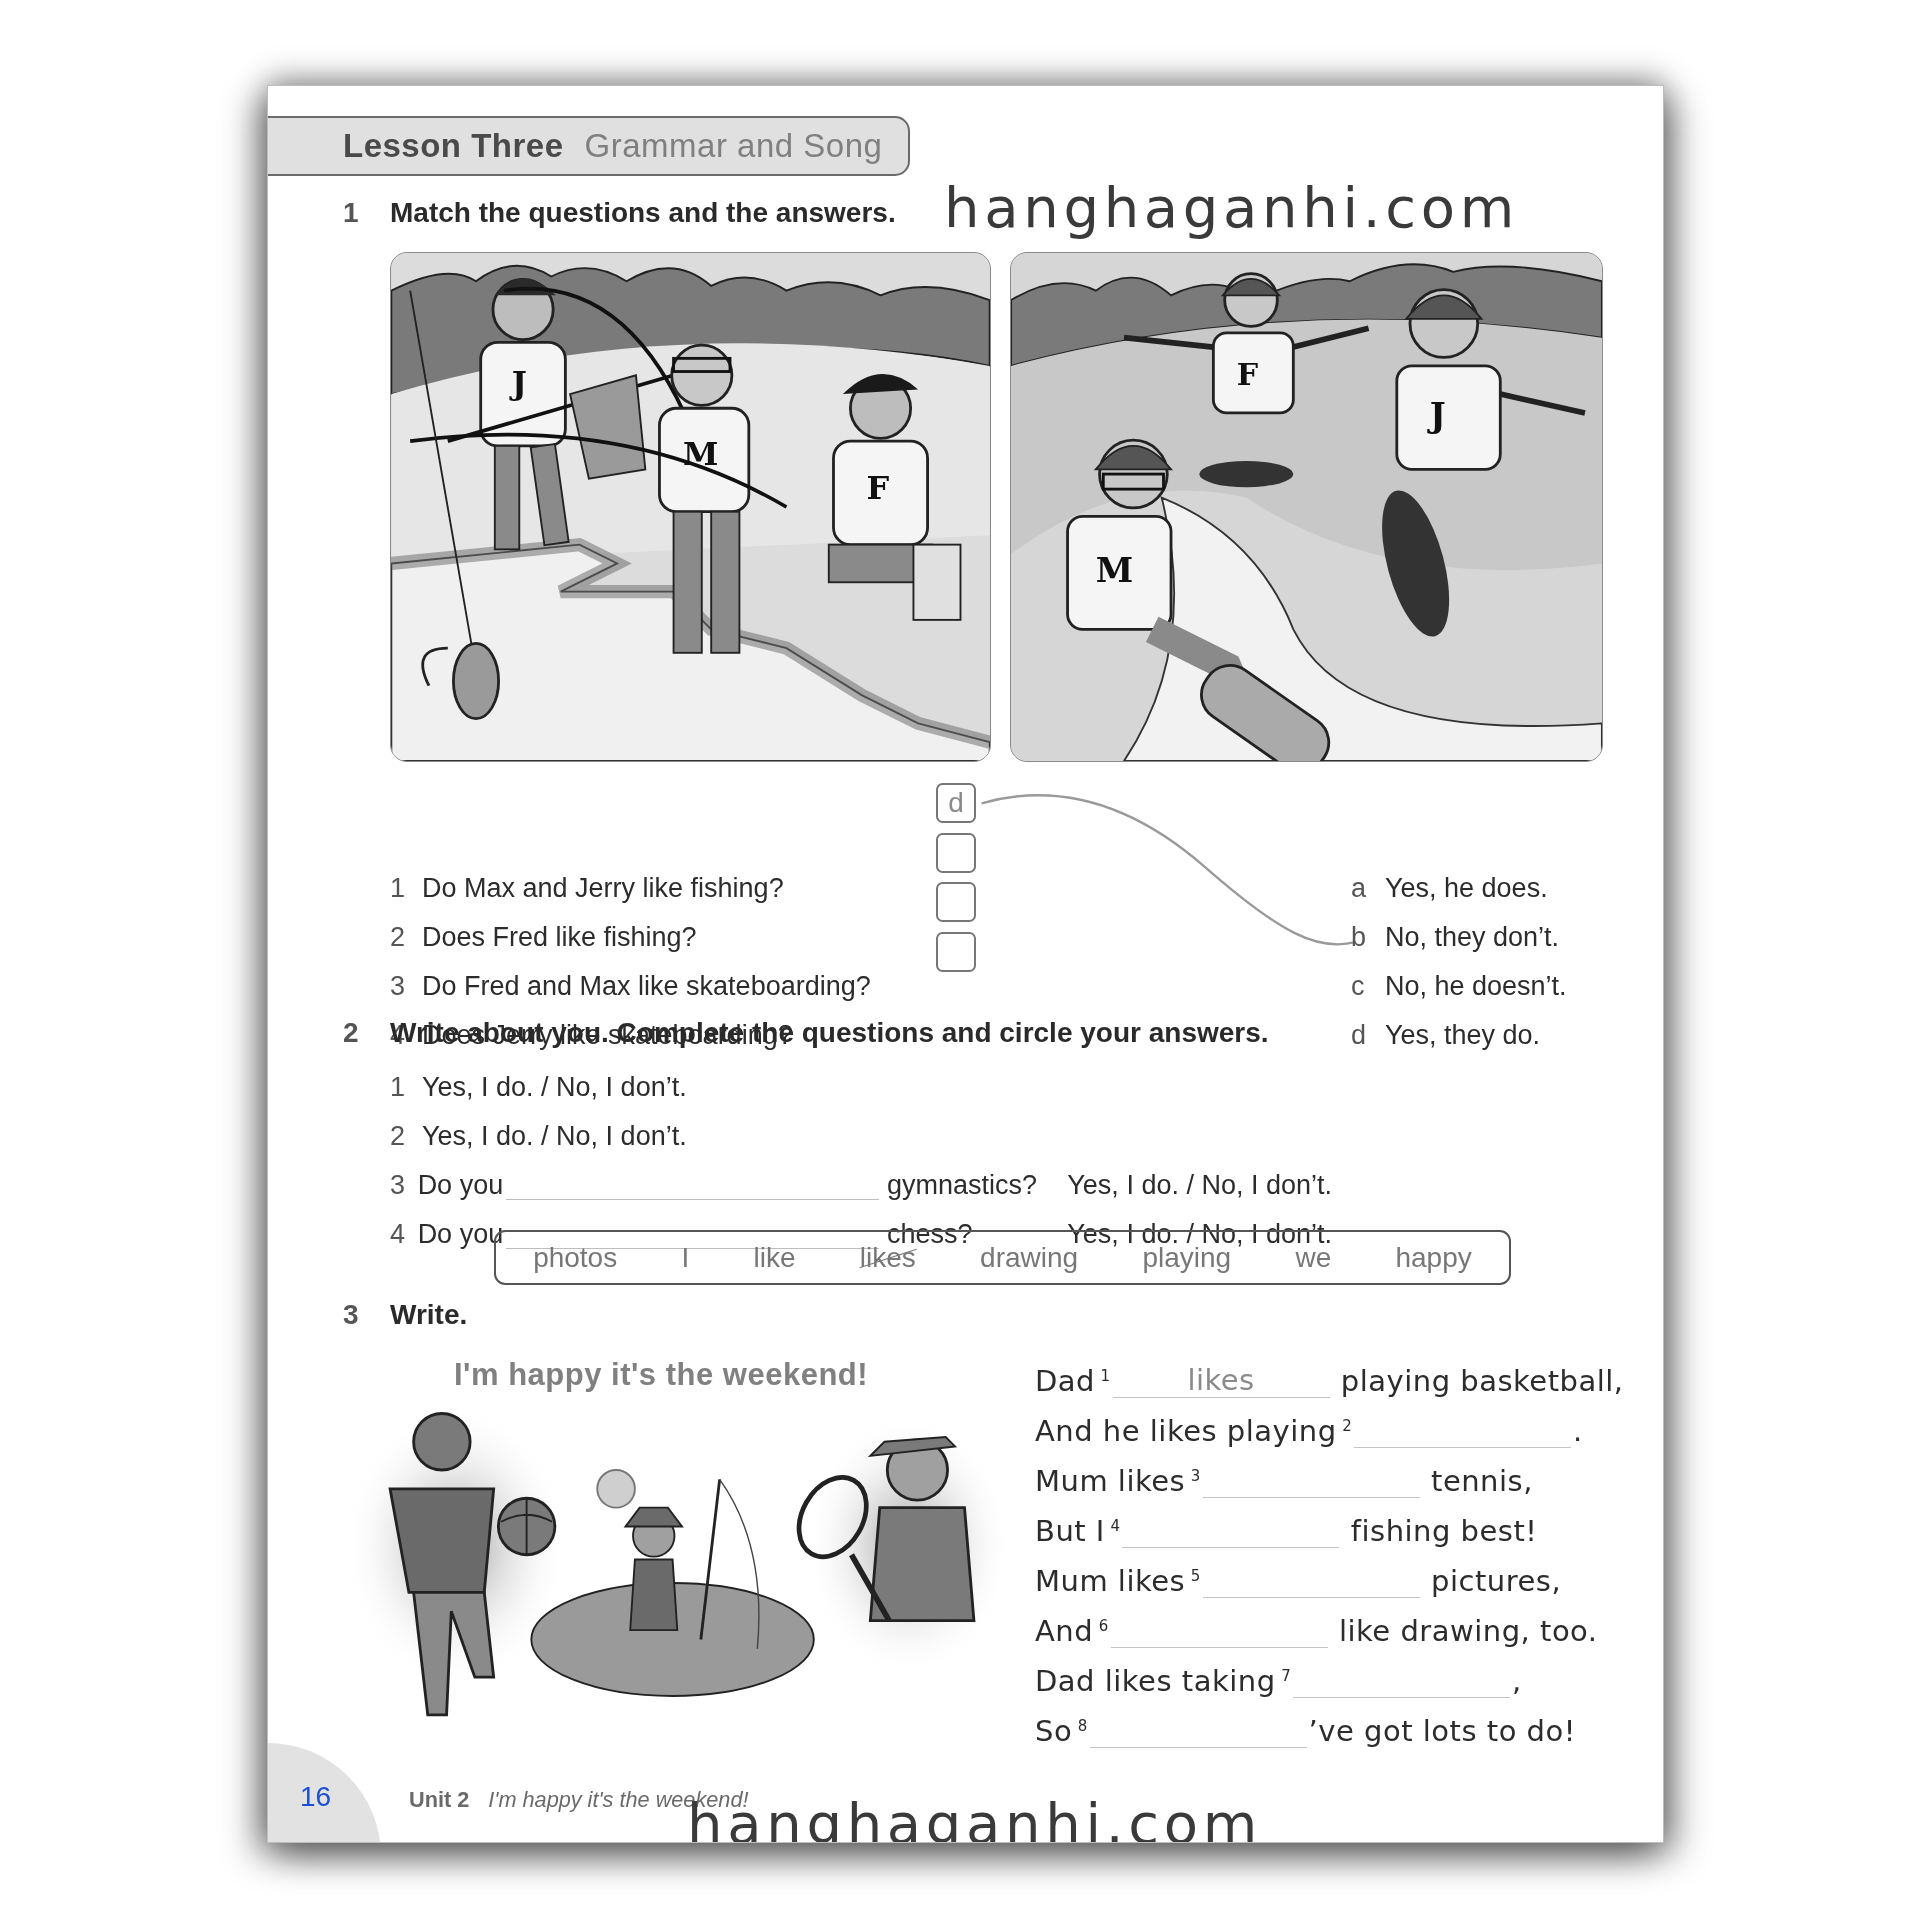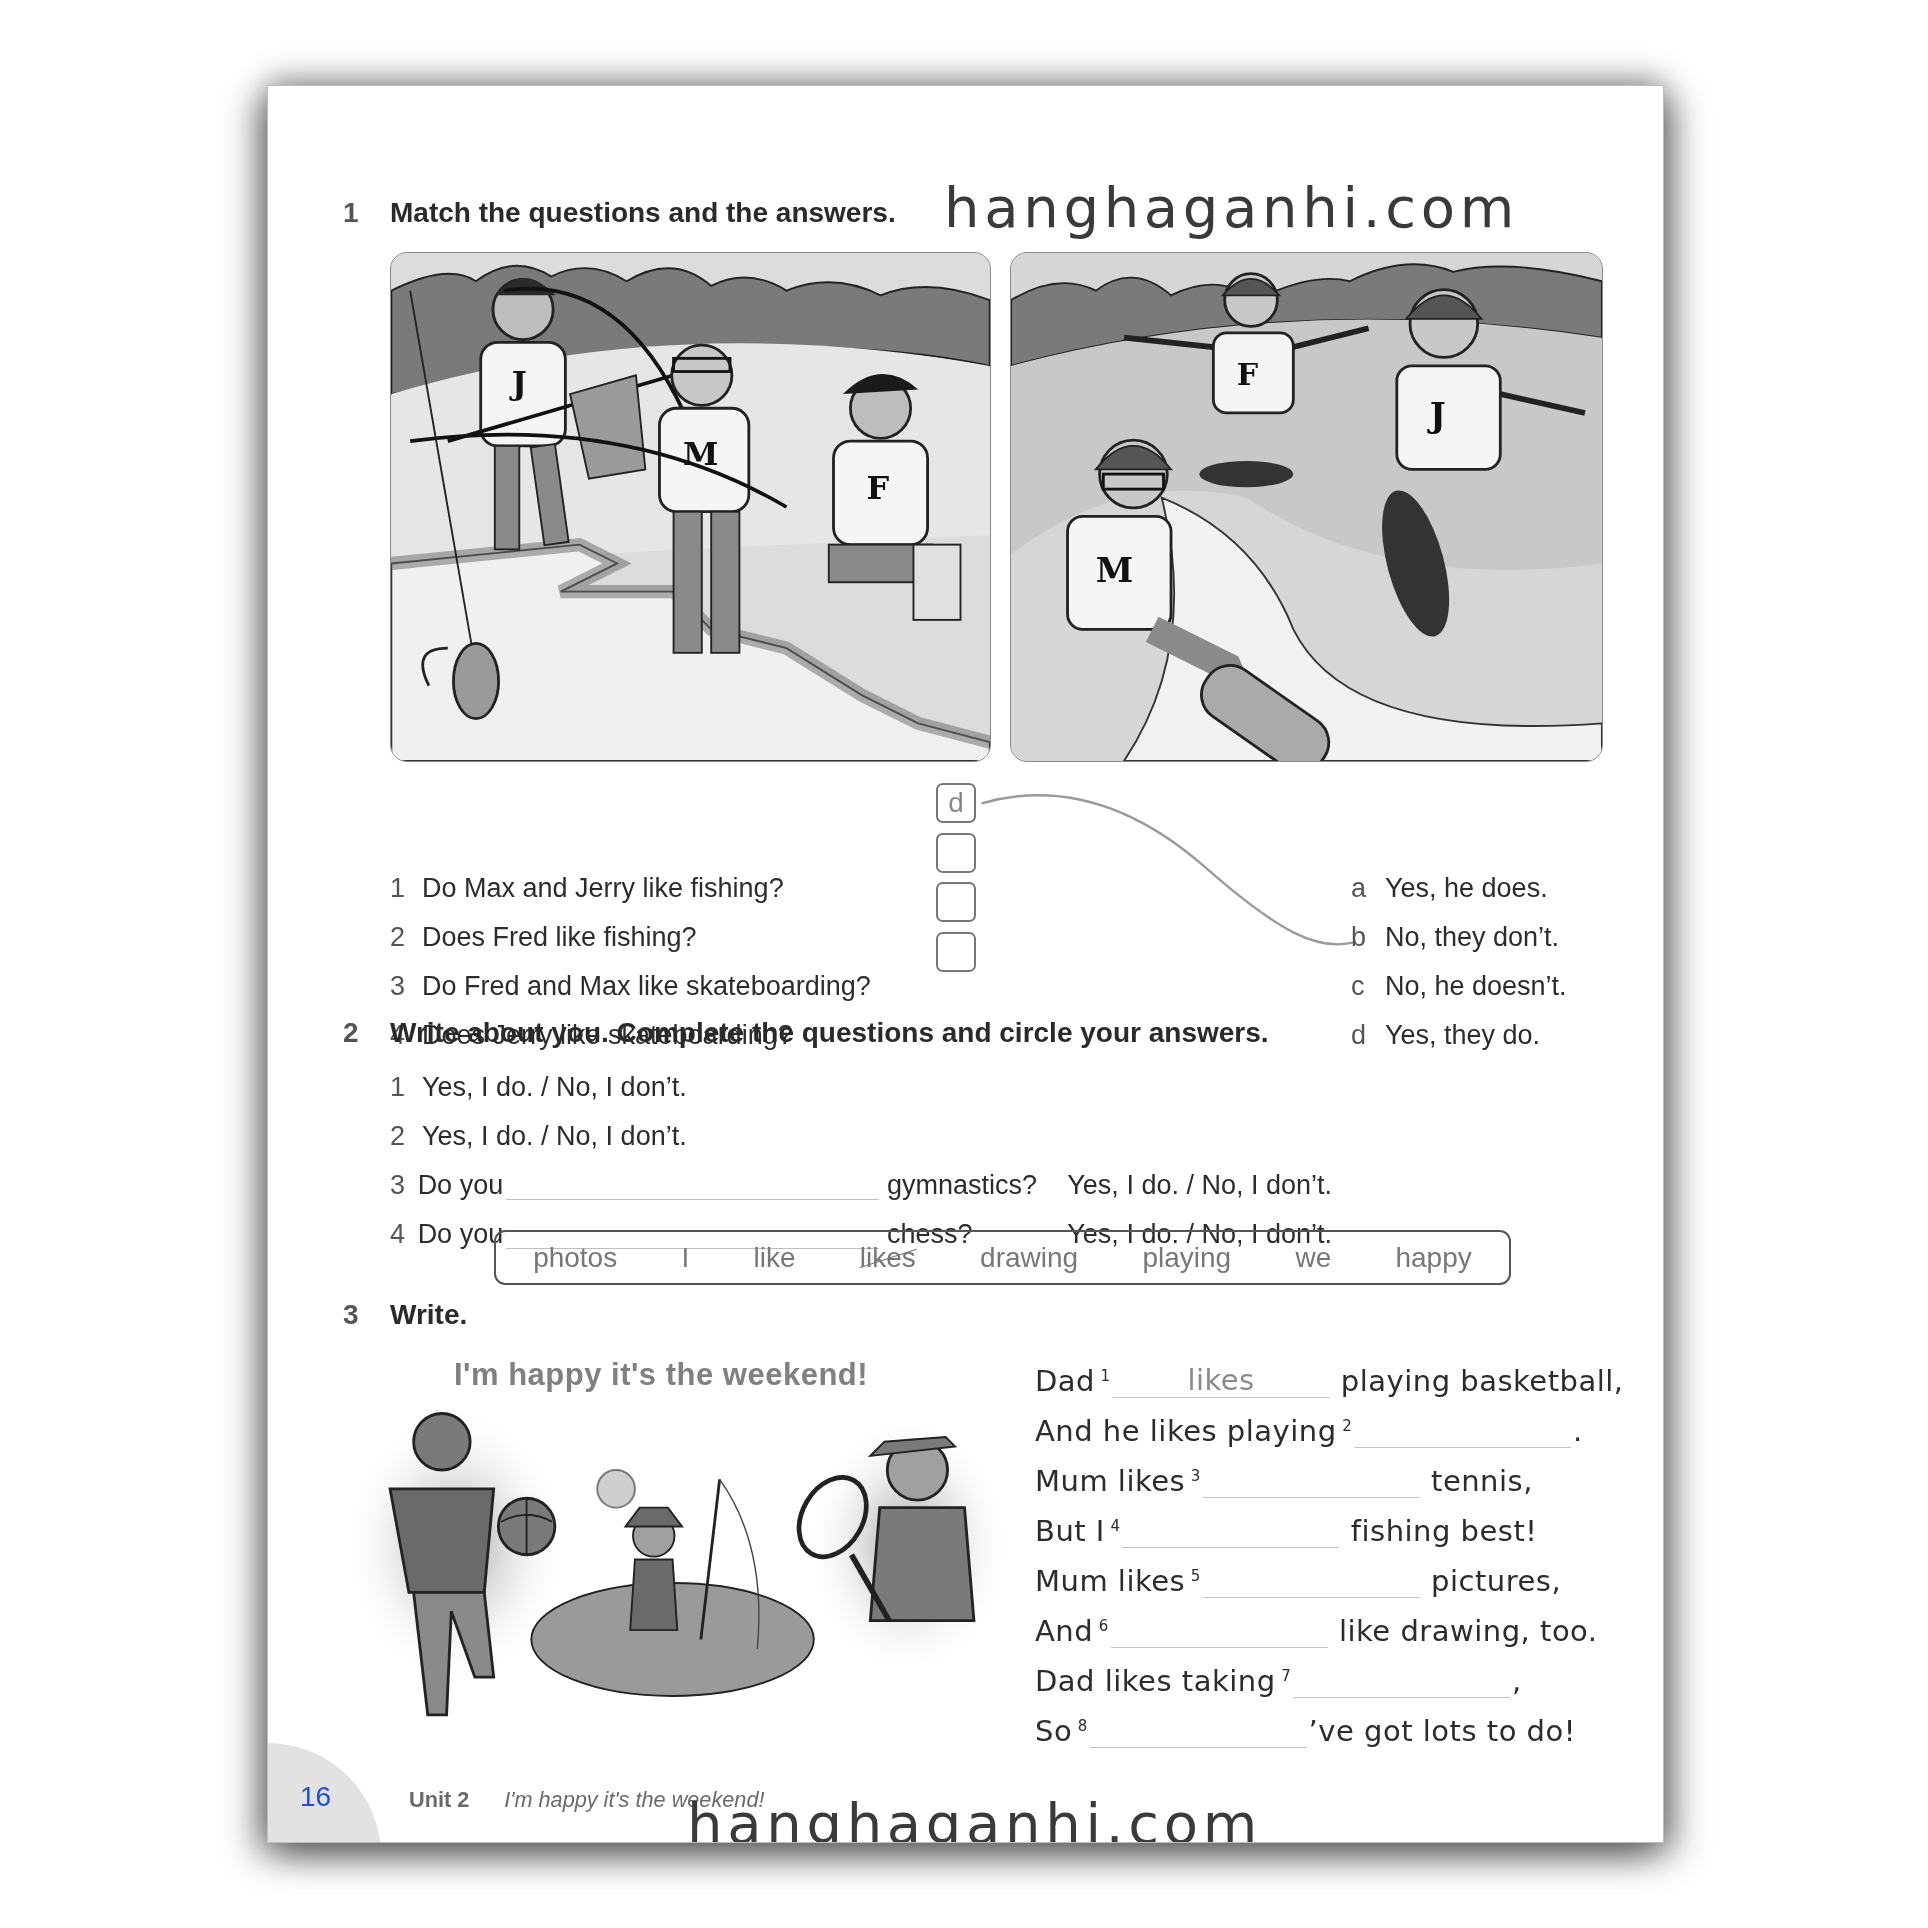--- a/index.html
+++ b/index.html
@@ -52,28 +52,32 @@
   .struck::after { content:""; position:absolute; left:-1.9px; right:-1.9px; top:50%; border-top:1.9px solid #777; transform:rotate(-18deg); }
 
   .song-title { font-size:31px; font-weight:bold; color:#808080; letter-spacing:0.5px; }
   .song-line { font-family:"DejaVu Sans", sans-serif; font-size:29px; color:#2c2c2c; height:50px; display:flex; align-items:flex-end; white-space:nowrap; letter-spacing:0.5px; }
   .song-line sup { font-size:15px; margin:0 1.9px 0 5.6px; position:relative; top:-13px; vertical-align:baseline; }
   .song-blank { display:inline-block; border-bottom:1.9px solid #c4c4c4; height:34px; text-align:center; color:#8a8a8a; margin-right:11.3px; }
 
   .footer-corner { left:-113px; top:1657px; width:226px; height:226px; border-radius:50%; background:#e2e2e2; }
   .footer-num { left:32px; top:1695px; font-size:28px; font-weight:normal; color:#1d4ed8; }
   .footer-unit { left:141px; top:1701px; font-size:21.7px; color:#6a6a6a; white-space:nowrap; }
-  .footer-unit b { margin-right:35px; }
+  .footer-unit b { margin-right:19px; }
   .footer-unit i { }
 </style>
 </head>
 <body>
 
 <div class="page">
 
+  <div class="abs lesson-tab">
+    <span class="l1">Lesson Three</span>
+    <span class="l2">Grammar and Song</span>
+  </div>
   <div class="abs watermark" style="left:676px; top:41px;">hanghaganhi.com</div>
 
   <div class="abs ex-head" style="left:75px; top:111px;">
     <span class="num">1</span>
     <span>Match the questions and the answers.</span>
   </div>
 
   <div class="abs pic" style="left:122px; top:166px; width:599px; height:508px;">
     <svg width="599" height="508" viewBox="0 0 636 540">
       <rect width="636" height="540" fill="#dcdcdc"></rect>

